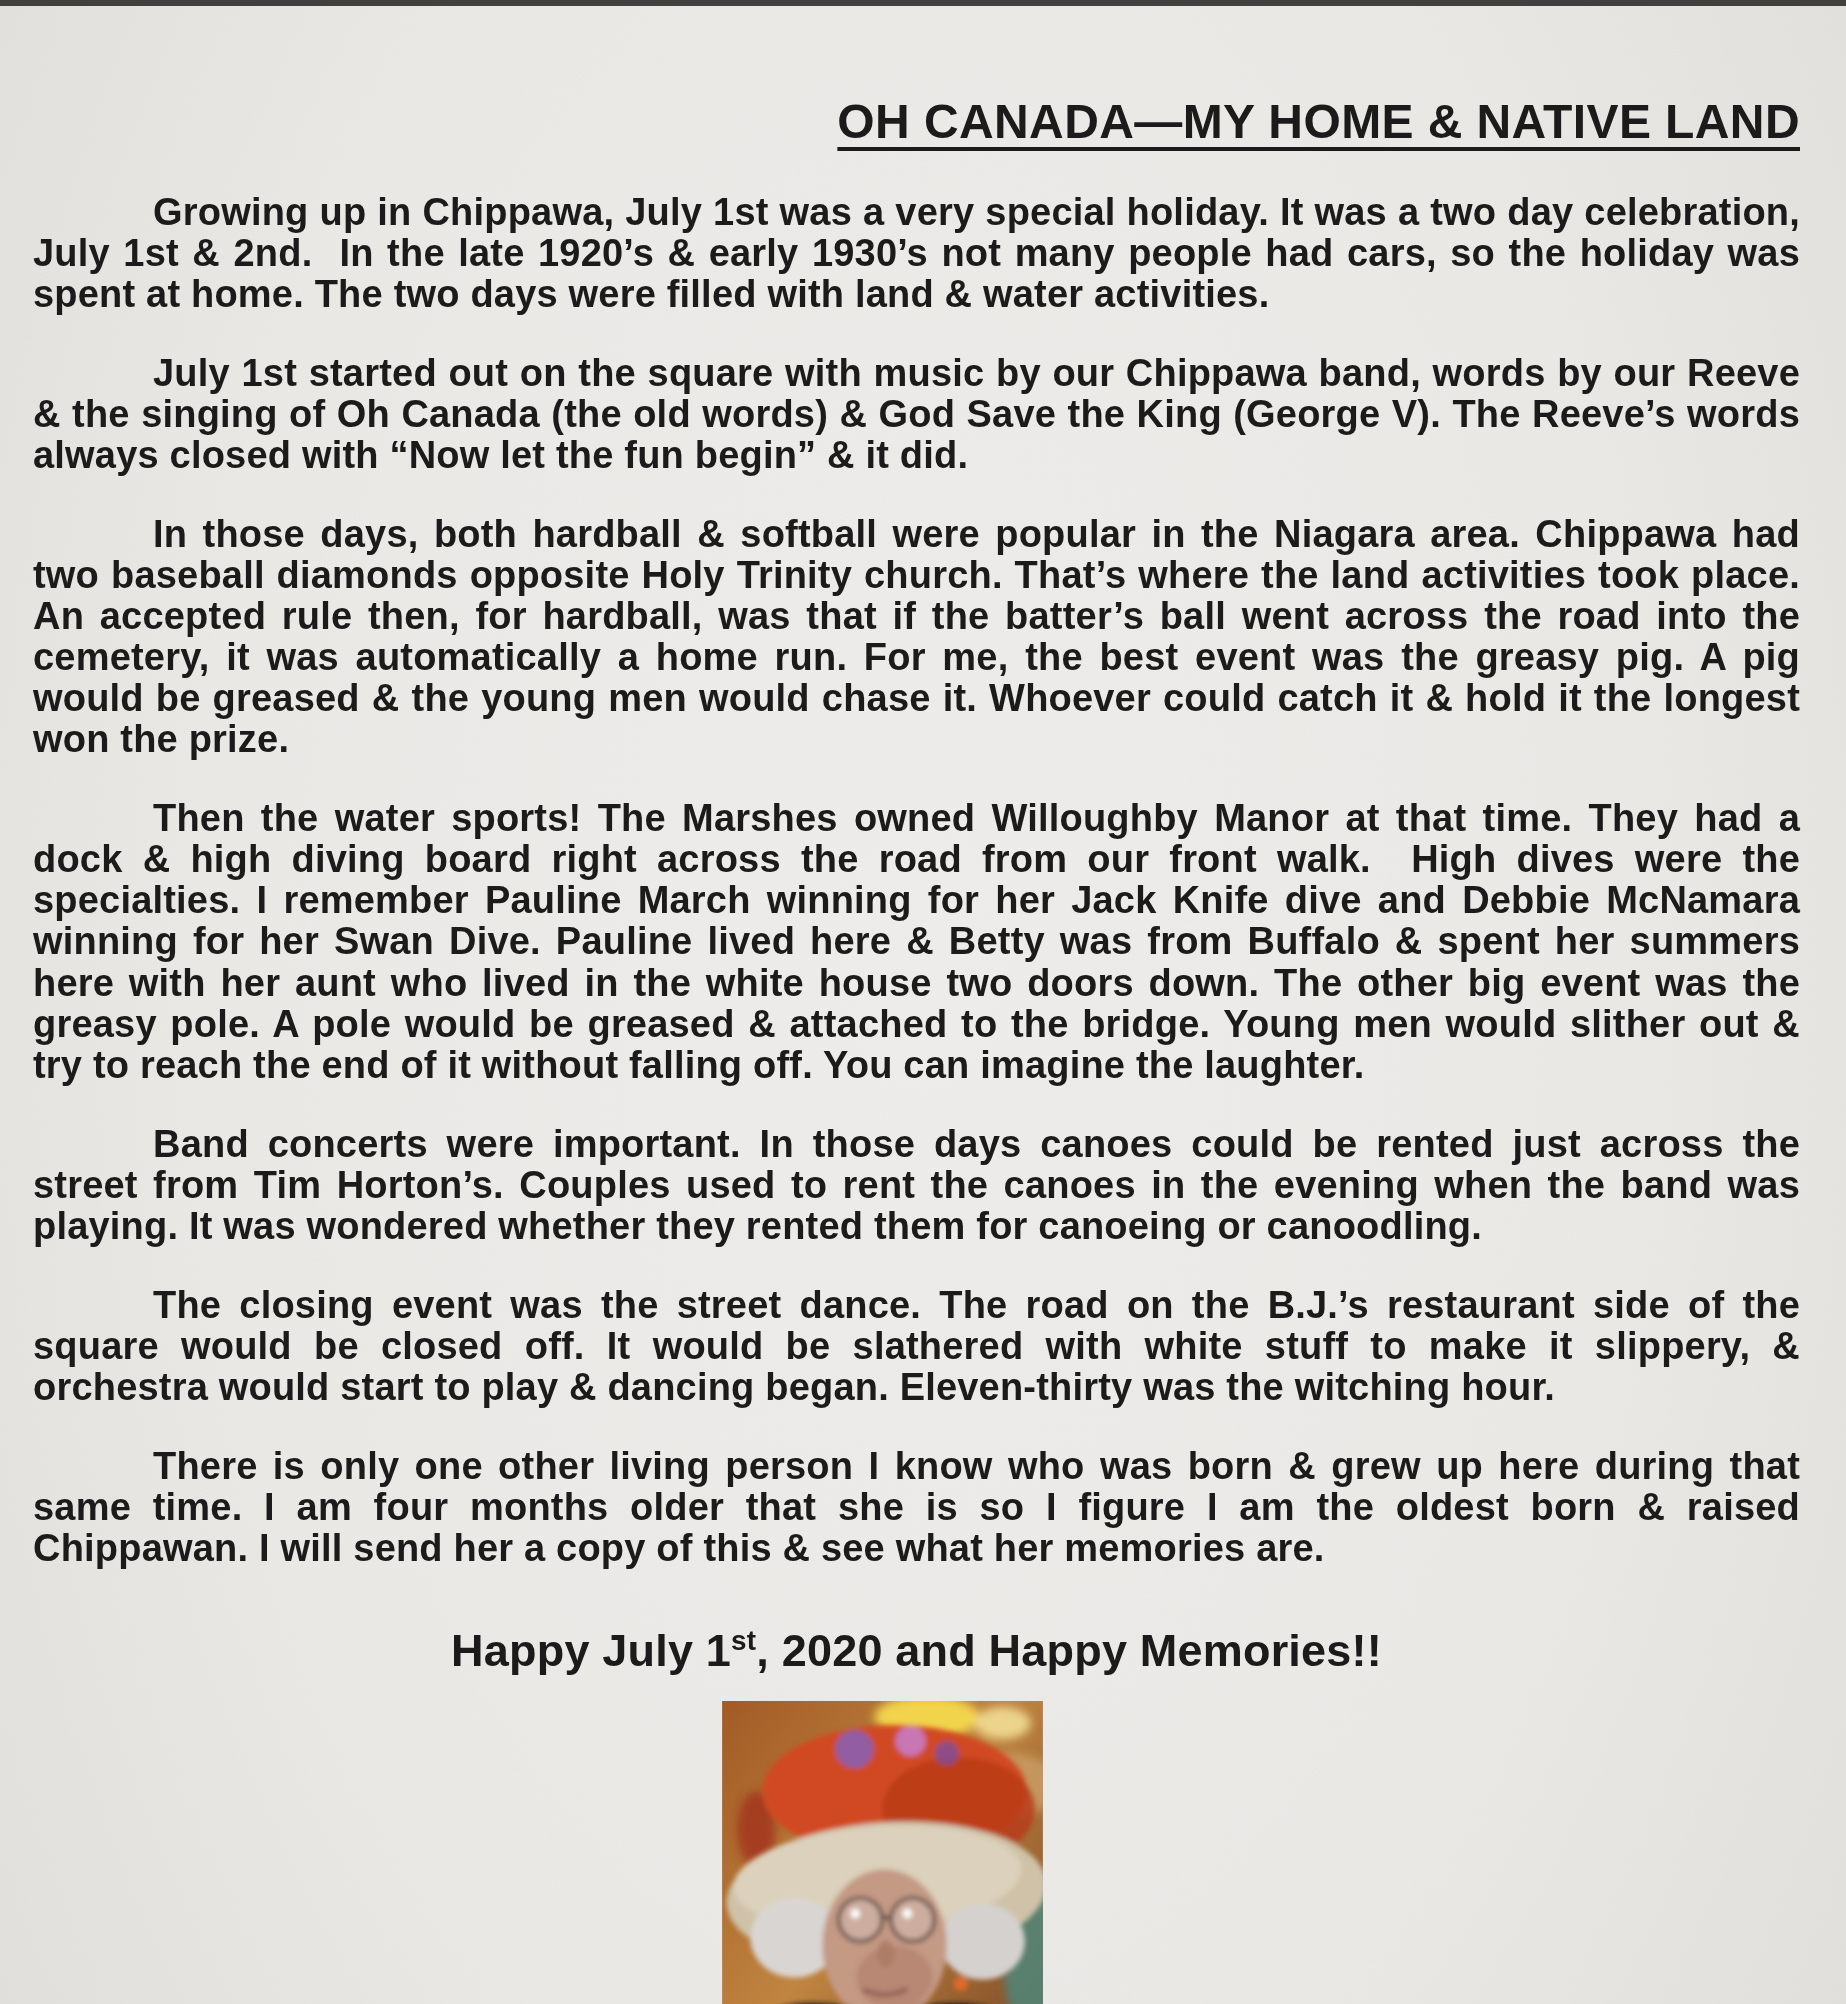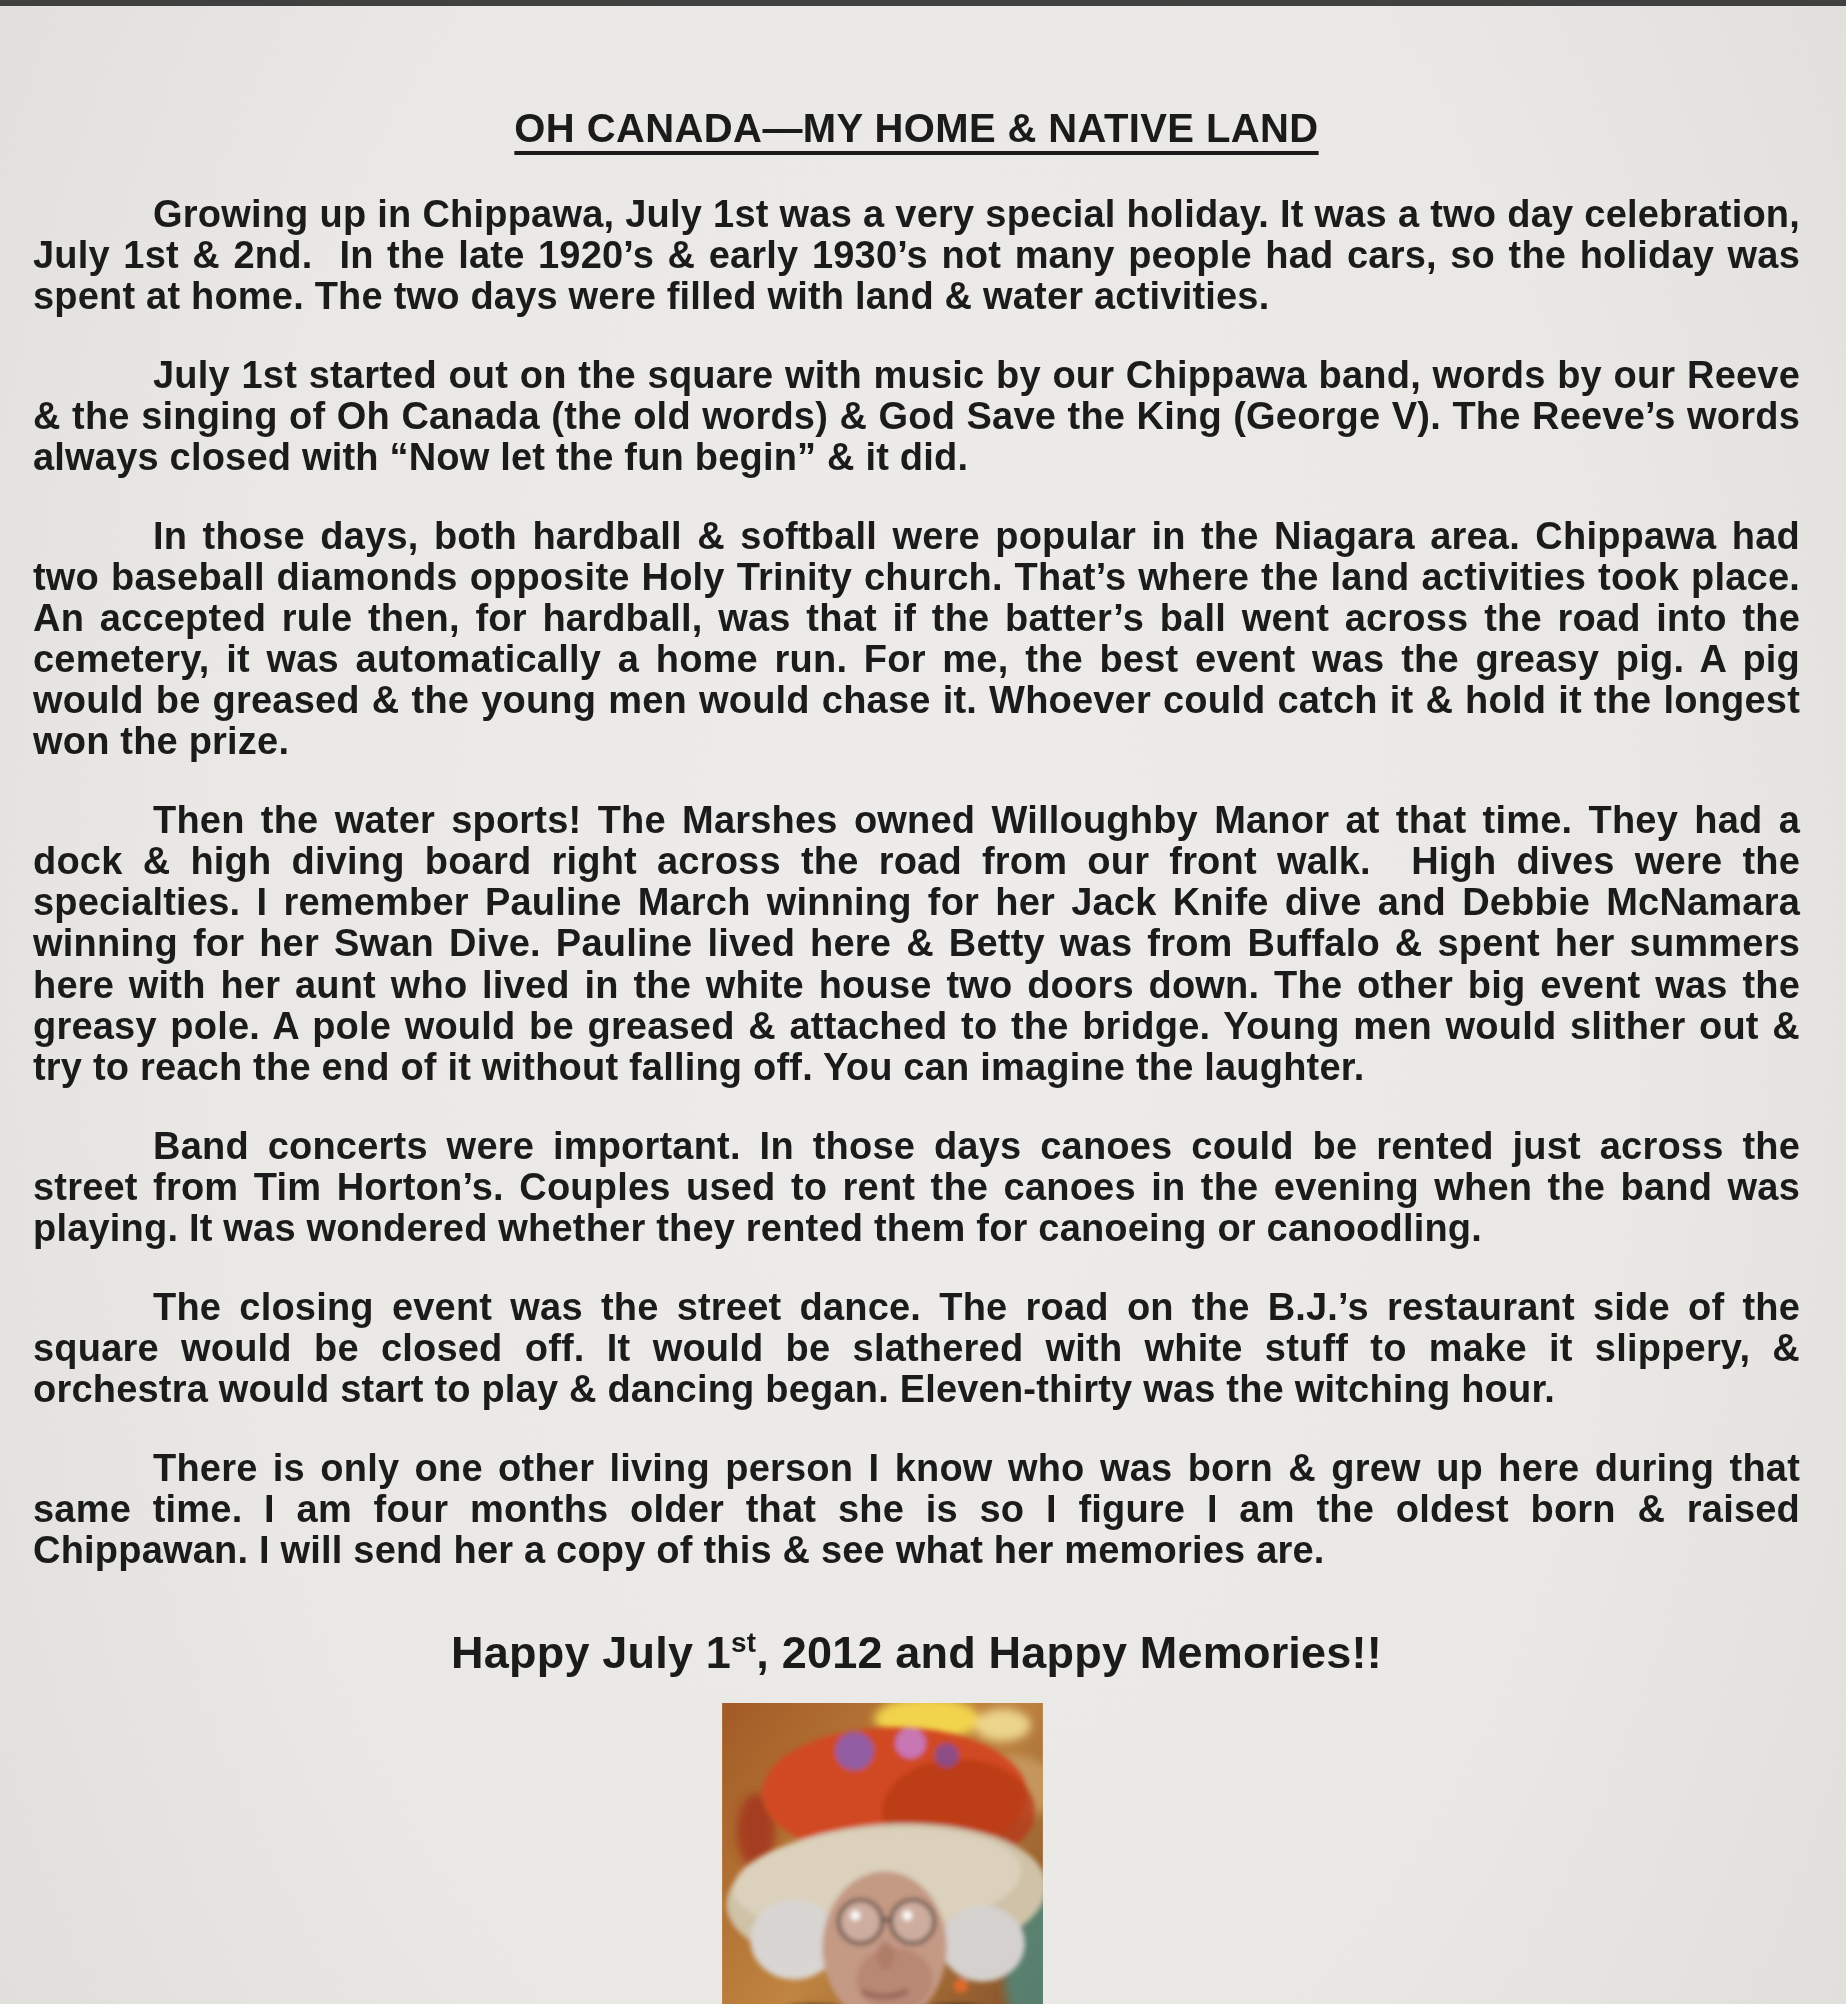--- a/index.html
+++ b/index.html
@@ -16,23 +16,23 @@
     position: absolute; top: 0; left: 0;
     width: 100%; height: 5.6px;
     background: #232323; opacity: .85;
   }
   .page {
     box-sizing: border-box;
     width: 100%; height: 100%;
     padding: 94px 47px 0 33px;
   }
   .doc-title {
-    margin: 12px 0 43px 0;
-    text-align: center;
-    font-size: 40px;
+    margin: 0 0 43px 0;
+    text-align: right;
+    font-size: 48px;
     font-weight: 700;
     letter-spacing: 0.4px;
   }
   .doc-title span {
     text-decoration: underline;
     text-decoration-thickness: 3.6px;
     text-underline-offset: 8.8px;
   }
   .body-para {
     margin: 2px 0 38px 0;
@@ -74,21 +74,21 @@
   <h1 class="doc-title"><span>OH CANADA—MY HOME &amp; NATIVE LAND</span></h1>
 
   <p class="body-para">Growing up in Chippawa, July 1st was a very special holiday. It was a two day celebration, July 1st &amp; 2nd.  In the late 1920’s &amp; early 1930’s not many people had cars, so the holiday was spent at home. The two days were filled with land &amp; water activities.</p>
   <p class="body-para">July 1st started out on the square with music by our Chippawa band, words by our Reeve &amp; the singing of Oh Canada (the old words) &amp; God Save the King (George V). The Reeve’s words always closed with “Now let the fun begin” &amp; it did.</p>
   <p class="body-para">In those days, both hardball &amp; softball were popular in the Niagara area. Chippawa had two baseball diamonds opposite Holy Trinity church. That’s where the land activities took place. An accepted rule then, for hardball, was that if the batter’s ball went across the road into the cemetery, it was automatically a home run. For me, the best event was the greasy pig. A pig would be greased &amp; the young men would chase it. Whoever could catch it &amp; hold it the longest won the prize.</p>
   <p class="body-para">Then the water sports! The Marshes owned Willoughby Manor at that time. They had a dock &amp; high diving board right across the road from our front walk.  High dives were the specialties. I remember Pauline March winning for her Jack Knife dive and Debbie McNamara winning for her Swan Dive. Pauline lived here &amp; Betty was from Buffalo &amp; spent her summers here with her aunt who lived in the white house two doors down. The other big event was the greasy pole. A pole would be greased &amp; attached to the bridge. Young men would slither out &amp; try to reach the end of it without falling off. You can imagine the laughter.</p>
   <p class="body-para">Band concerts were important. In those days canoes could be rented just across the street from Tim Horton’s. Couples used to rent the canoes in the evening when the band was playing. It was wondered whether they rented them for canoeing or canoodling.</p>
   <p class="body-para">The closing event was the street dance. The road on the B.J.’s restaurant side of the square would be closed off. It would be slathered with white stuff to make it slippery, &amp; orchestra would start to play &amp; dancing began. Eleven-thirty was the witching hour.</p>
   <p class="body-para">There is only one other living person I know who was born &amp; grew up here during that same time. I am four months older that she is so I figure I am the oldest born &amp; raised Chippawan. I will send her a copy of this &amp; see what her memories are.</p>
 
-  <div class="happy-line"><span>Happy July 1</span><sup>st</sup><span>, 2012 and Happy Memories!!</span></div>
+  <div class="happy-line"><span>Happy July 1</span><sup>st</sup><span>, 2020 and Happy Memories!!</span></div>
 
   <div class="photo-row">
     <svg class="photo-frame" width="321" height="421" viewBox="0 0 800 1050">
       <defs>
         <filter id="soft" x="-20%" y="-20%" width="140%" height="140%">
             <feGaussianBlur stdDeviation="7"></feGaussianBlur>
           </filter>
         <filter id="softer" x="-20%" y="-20%" width="140%" height="140%">
             <feGaussianBlur stdDeviation="12"></feGaussianBlur>
           </filter>

